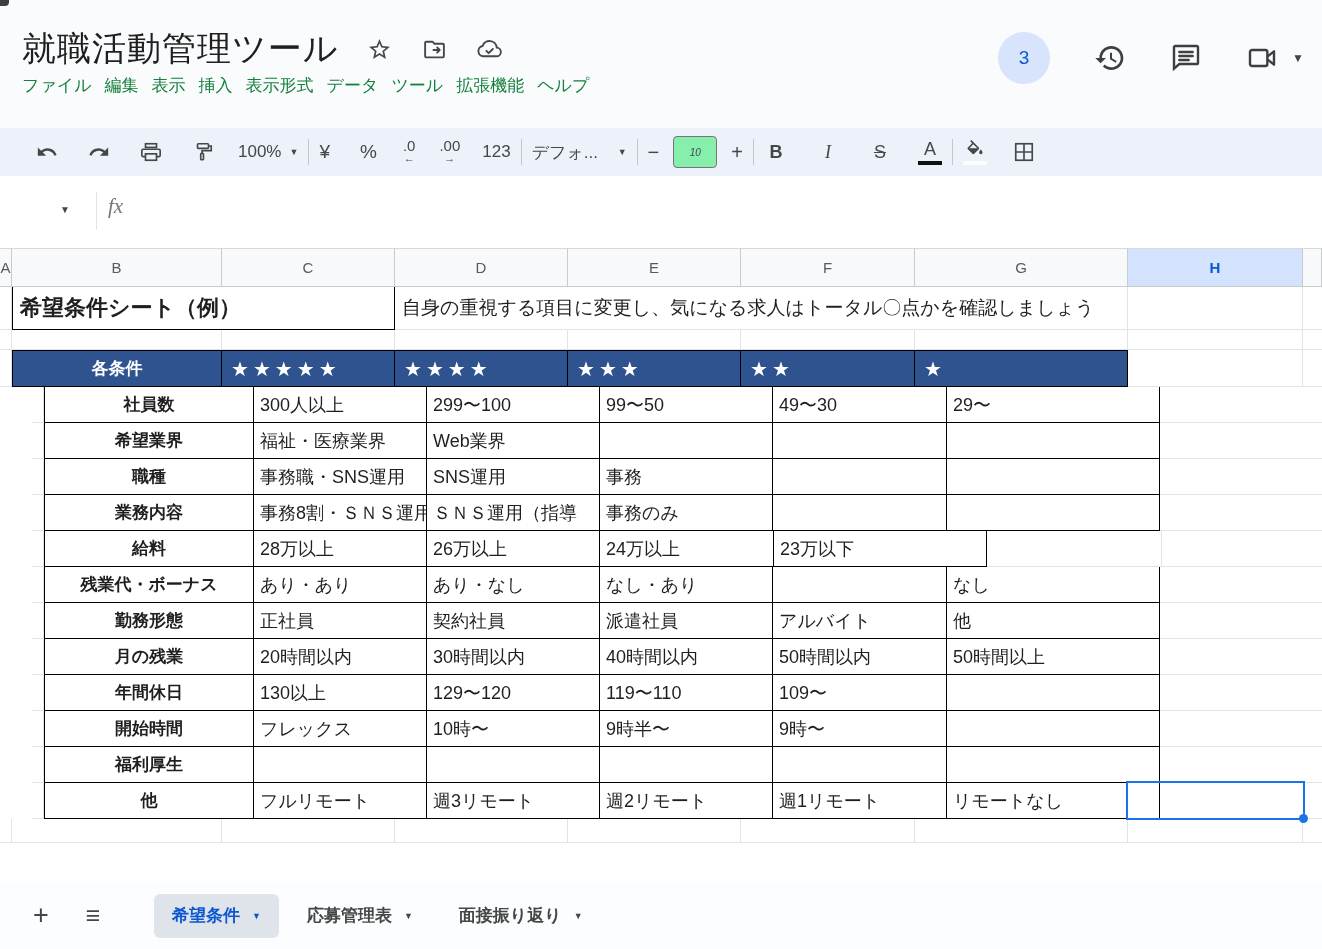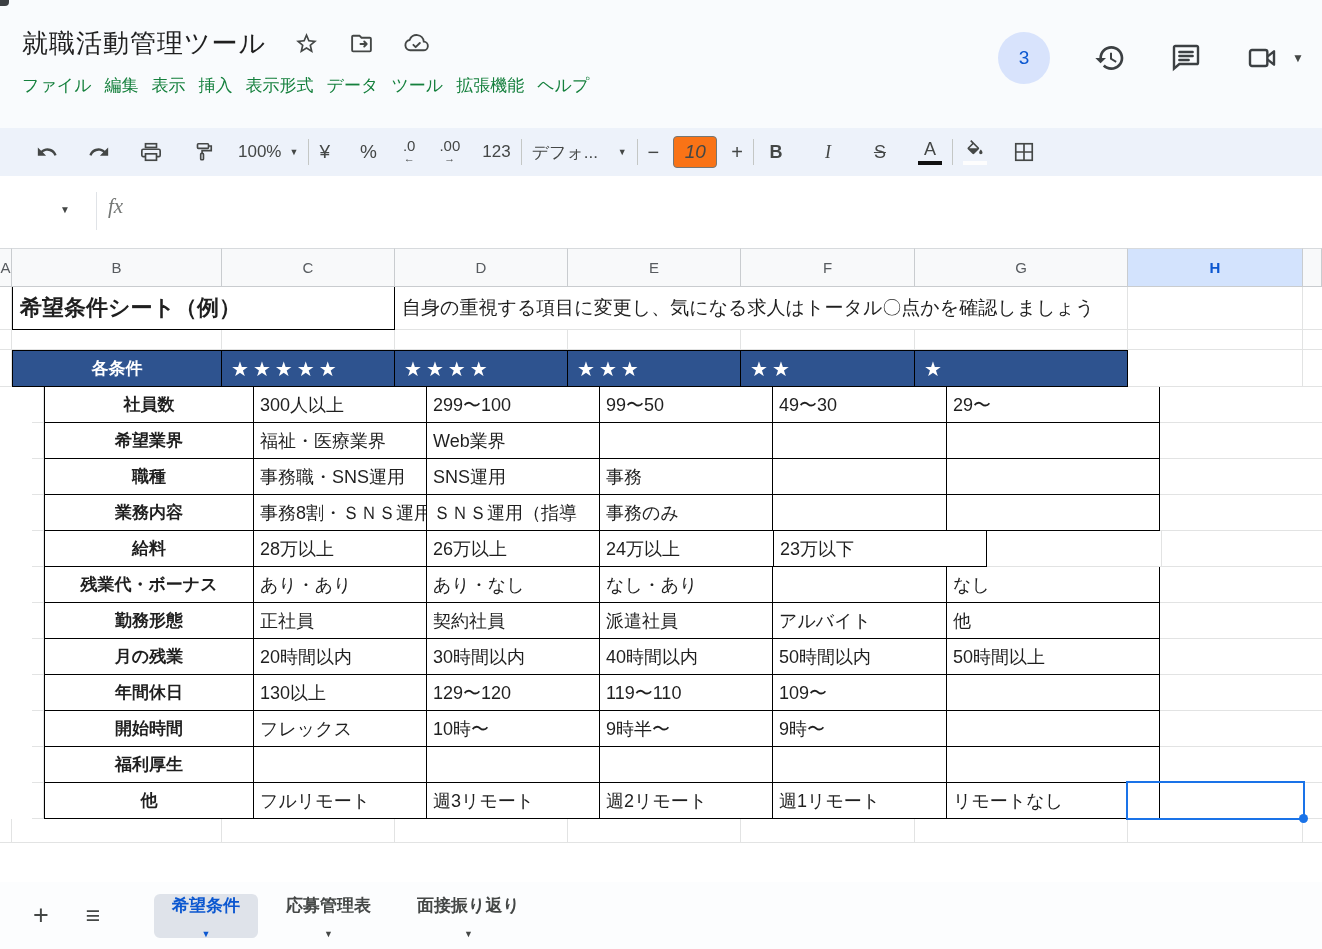--- a/index.html
+++ b/index.html
@@ -3,21 +3,21 @@
 <meta charset="utf-8">
 <style>
   * { margin:0; padding:0; box-sizing:border-box; }
   html,body { width:1322px; height:949px; overflow:hidden; background:#fff;
     font-family:"Liberation Sans","DejaVu Sans",sans-serif; color:#1f1f1f; }
 
   
   .topbar { position:absolute; left:0; top:0; width:1322px; height:128px; background:#f9fbfd; }
   .corner-mark { position:absolute; left:0; top:0; width:9px; height:6px; background:#3c4043; border-radius:0 0 4px 0; }
   .title-row { position:absolute; left:22px; top:26px; display:flex; align-items:center; }
-  .doc-title { font-size:26px; color:#1f1f1f; letter-spacing:1px; }
+  .doc-title { font-size:34px; color:#1f1f1f; letter-spacing:1px; }
   .title-icons { display:flex; align-items:center; margin-left:28px; gap:30px; }
   .t-icon svg { width:25px; height:25px; display:block; }
   .right-icons { position:absolute; top:32px; right:18px; display:flex; align-items:center; gap:44px; }
   .collab-badge { width:52px; height:52px; border-radius:50%; background:#d8e3fc; color:#0b57d0;
     font-size:19px; display:flex; align-items:center; justify-content:center; }
   .r-icon svg { width:32px; height:32px; display:block; }
   .cam-wrap { display:flex; align-items:center; gap:14px; }
   .cam-caret { font-size:12px; color:#444746; }
   .menu-row { position:absolute; left:22px; top:74px; display:flex; gap:13px; font-size:17px; color:#15803d; }
   .menu-item { cursor:default; }
@@ -26,21 +26,21 @@
   .toolbar { position:absolute; left:-26px; top:128px; width:1380px; height:48px; background:#edf2fa;
     border-radius:24px; display:flex; align-items:center; color:#444746; }
   .tb-icon { width:26px; height:26px; display:flex; align-items:center; justify-content:center; }
   .tb-icon svg { width:22px; height:22px; display:block; }
   .tb-txt { font-size:17px; color:#444746; }
   .tb-sep { width:1px; height:26px; background:#c4c7c5; margin:0 10px; }
   .caret { font-size:9px; color:#444746; margin-left:8px; }
   .dec-ic { display:flex; flex-direction:column; align-items:center; line-height:12px; font-size:15px; }
   .dec-ic .arr { font-size:11px; }
   .fontsize-box { width:44px; height:32px; border:1px solid #747775; border-radius:4px;
-    display:flex; align-items:center; justify-content:center; font-size:19px; background:#f97316;font-style:italic; }
+    display:flex; align-items:center; justify-content:center; font-size:10px; background:#86efac;font-style:italic; }
   .fmt-letter { font-size:18px; width:24px; text-align:center; }
   .u-black { display:inline-block; border-bottom:4px solid #111; padding-bottom:1px; }
   .u-white { display:flex; flex-direction:column; align-items:center; }
   .u-white .bar { width:24px; height:4px; background:#fdfdfd; margin-top:1px; }
 
   
   .formula-bar { position:absolute; left:0; top:176px; width:1322px; height:72px; background:#fff; }
   .name-caret { position:absolute; left:60px; top:28px; font-size:10px; color:#444746; }
   .fb-sep { position:absolute; left:96px; top:16px; width:1px; height:38px; background:#e0e3e7; }
   .fx { position:absolute; left:108px; top:18px; font-size:21px; font-style:italic; color:#747775;
@@ -83,21 +83,21 @@
     border:2px solid #1a73e8; background:transparent; }
   .fill-handle { position:absolute; right:-5px; bottom:-5px; width:9px; height:9px;
     border-radius:50%; background:#1a73e8; }
 
   
   .tabbar { position:absolute; left:0; bottom:0; width:1322px; height:67px; background:#fcfdfe;
     display:flex; align-items:center; }
   .tab-plus { font-size:27px; color:#444746; margin-left:26px; width:30px; text-align:center; }
   .tab-menu { font-size:25px; color:#444746; margin-left:22px; width:30px; text-align:center; }
   .stab { display:flex; align-items:center; gap:12px; height:44px; padding:0 18px; border-radius:6px;
-    font-size:17px; color:#444746; margin-left:14px;flex-direction:column; }
+    font-size:17px; color:#444746; margin-left:14px; }
   .stab .tcaret { font-size:9px; color:#444746; }
   .stab.active { background:#dfe3ea; color:#0b57d0; font-weight:bold; margin-left:46px; }
   .stab.active .tcaret { color:#0b57d0; }
   .stab + .stab { margin-left:10px;font-weight:bold; }
 </style>
 </head>
 <body>
 
 <div class="topbar">
   <div class="corner-mark"></div>

